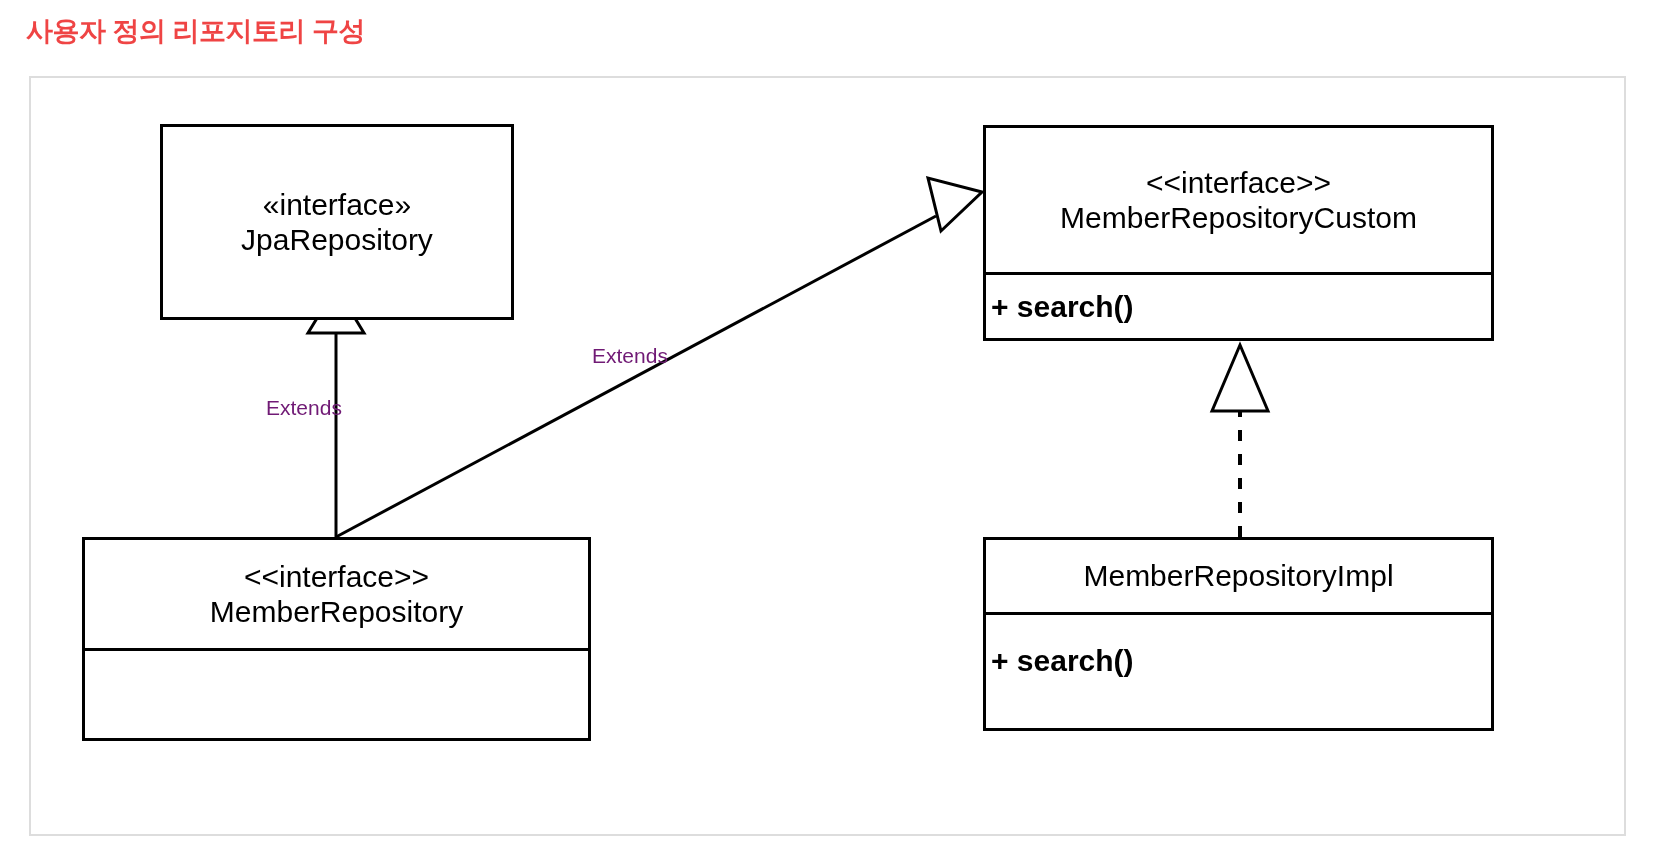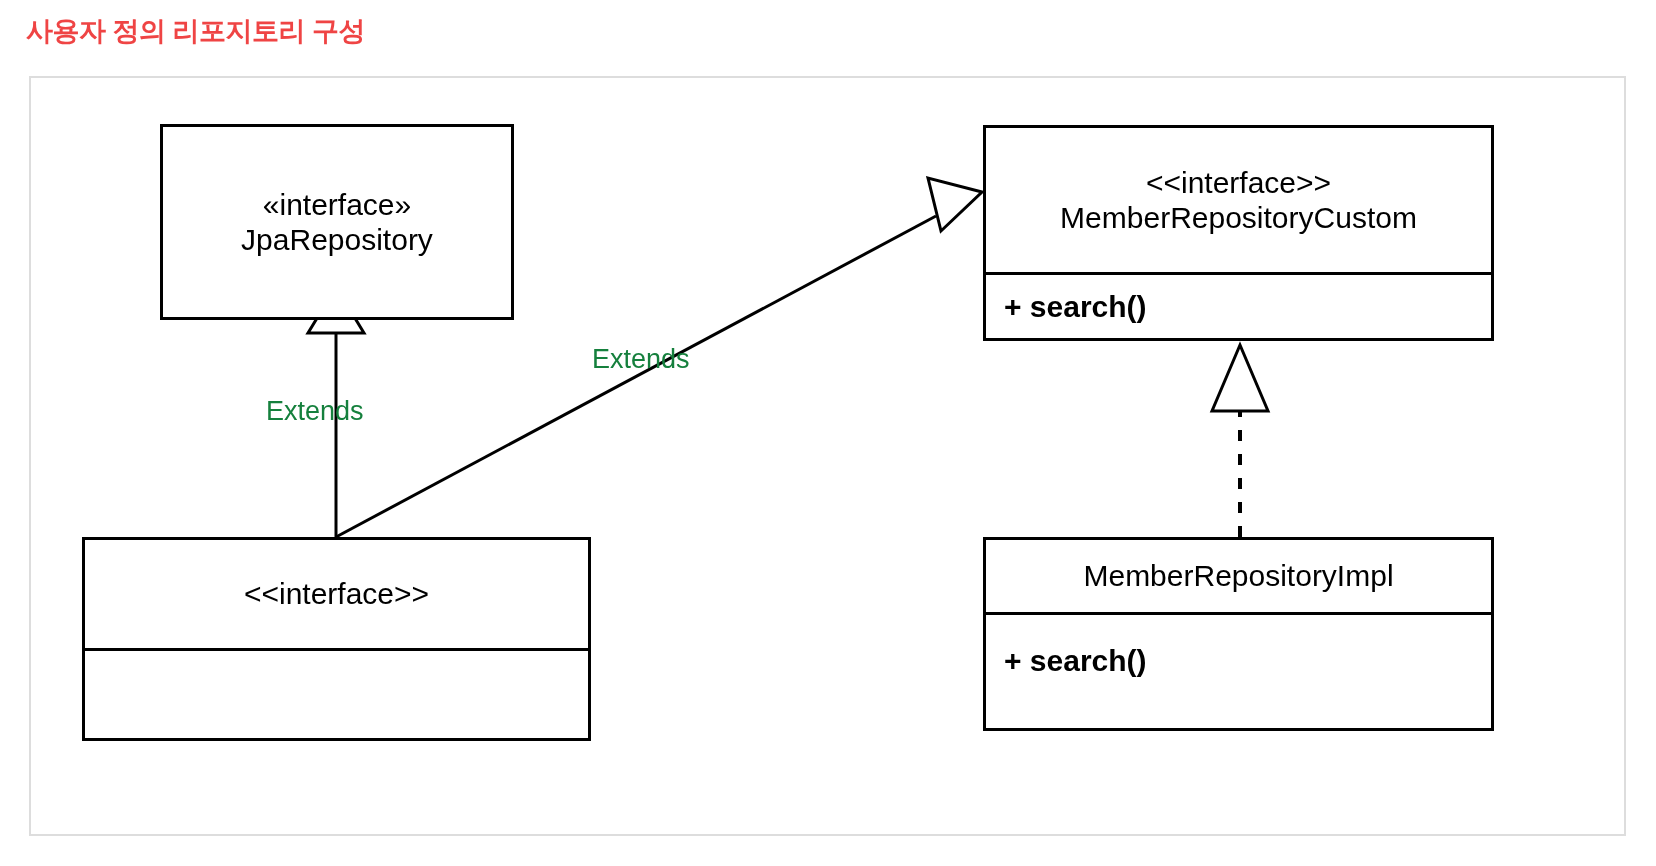--- a/index.html
+++ b/index.html
@@ -56,43 +56,43 @@
     text-align: center;
   }
   .uml-divider {
     height: 3px;
     background: #000000;
   }
   .uml-compartment {
     display: flex;
     align-items: center;
     box-sizing: border-box;
-    padding-left: 18px;
+    padding-left: 5px;
   }
   .stereotype {
     font-size: 30px;
     line-height: 1.18;
     white-space: nowrap;
   }
   .class-name {
     font-size: 30px;
     line-height: 1.18;
     white-space: nowrap;
   }
   .member {
     font-size: 30px;
     white-space: nowrap;
   }
   .member.bold {
     font-weight: bold;
   }
   .edge-label {
     position: absolute;
-    font-size: 27px;
-    color: #15803d;
+    font-size: 21px;
+    color: #701a75;
     white-space: nowrap;
     background: transparent;
   }
 </style>
 </head>
 <body>
 
 <div id="page-title">사용자 정의 리포지토리 구성</div>
 
 <div id="diagram-container"></div>
@@ -129,20 +129,21 @@
   </div>
   <div class="uml-divider"></div>
   <div class="uml-compartment" style="height:63px;">
     <span class="member bold">+ search()</span>
   </div>
 </div>
 
 <div class="uml-class" style="left:82px; top:537px; width:509px; height:204px;">
   <div class="uml-header" style="height:108px;">
     <div class="stereotype">&lt;&lt;interface&gt;&gt;</div>
+    <div class="class-name">MemberRepository</div>
   </div>
   <div class="uml-divider"></div>
 </div>
 
 <div class="uml-class" style="left:983px; top:537px; width:511px; height:194px;">
   <div class="uml-header" style="height:72px;">
 
     <div class="class-name">MemberRepositoryImpl</div>
   </div>
   <div class="uml-divider"></div>

